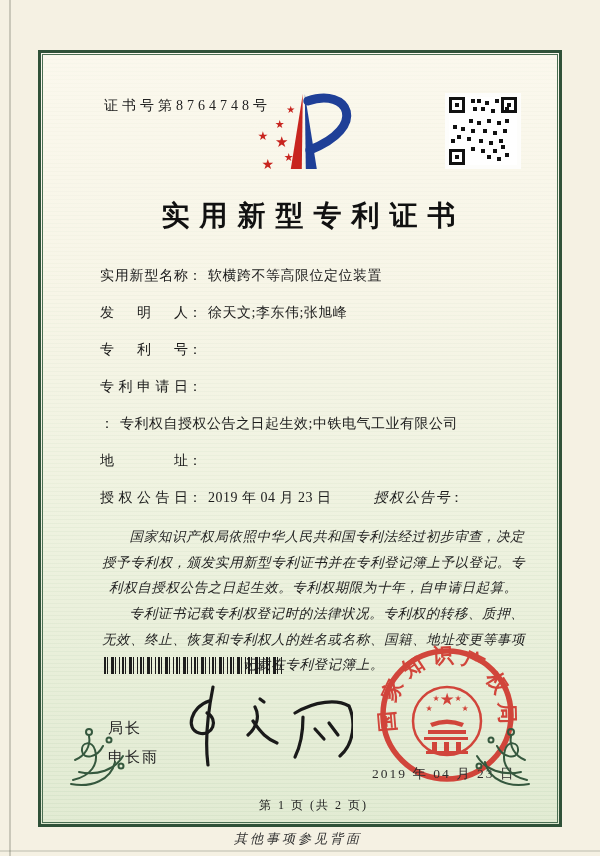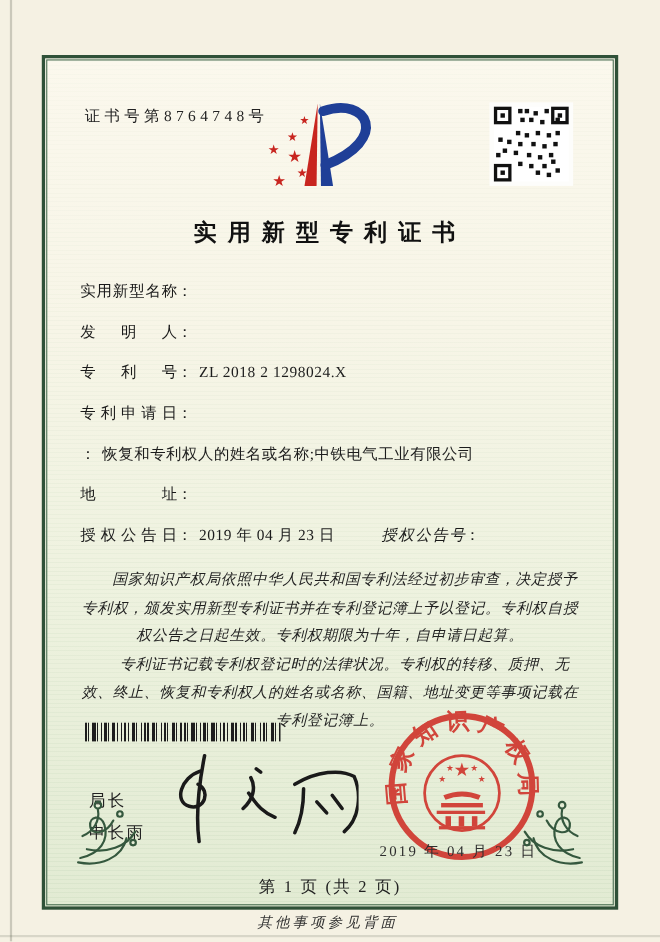--- a/index.html
+++ b/index.html
@@ -20,41 +20,41 @@
   .frame::before{
     content:"";position:absolute;inset:1px;border:1px solid #4a6e52;pointer-events:none;
   }
   .frame::after{ 
     content:"";position:absolute;inset:0;pointer-events:none;
     background:repeating-linear-gradient(0deg,rgba(125,165,125,.16) 0 1px,rgba(0,0,0,0) 1px 4px);
     opacity:.55;
     -webkit-mask-image:linear-gradient(180deg,rgba(0,0,0,.25),rgba(0,0,0,1));
             mask-image:linear-gradient(180deg,rgba(0,0,0,.25),rgba(0,0,0,1));
   }
-  .inner{position:absolute;inset:0;padding:0 32px;z-index:2;}
+  .inner{position:absolute;inset:0;padding:0 32px;z-index:2;margin-left:27px;}
 
   
   .header{position:relative;height:128px;}
   .cert-no{position:absolute;left:4px;top:44px;font-size:14px;letter-spacing:4px;color:#222;}
   .logo{position:absolute;left:50%;top:34px;transform:translateX(-56%);width:120px;height:92px;}
   .qr{position:absolute;right:6px;top:40px;width:76px;height:76px;background:#fdfdfb;padding:4px;box-sizing:border-box;}
   .qr-grid{position:relative;width:100%;height:100%;background:#fff;}
   .finder{position:absolute;width:16px;height:16px;border:3px solid #111;box-sizing:border-box;}
   .finder::after{content:"";position:absolute;left:3px;top:3px;width:4px;height:4px;background:#111;}
   .f-tl{left:0;top:0}.f-tr{right:0;top:0}.f-bl{left:0;bottom:0}
   .qr-noise{position:absolute;left:22px;top:2px;width:4px;height:4px;background:#111;
     box-shadow:6px 0 #111,14px 2px #111,24px 0 #111,2px 8px #111,10px 8px #111,20px 10px #111,
     -2px 20px #111,6px 22px #111,16px 20px #111,26px 22px #111,34px 20px #111,
     -18px 26px #111,-10px 28px #111,0 30px #111,12px 30px #111,22px 32px #111,32px 30px #111,
     -14px 36px #111,-4px 38px #111,8px 40px #111,18px 42px #111,28px 40px #111,
     0 48px #111,10px 50px #111,22px 50px #111,30px 46px #111,16px 56px #111,26px 58px #111,34px 54px #111,
     34px 8px #111,-20px 40px #111;}
 
   
-  .title{margin-top:16px;text-align:center;font-size:21px;font-weight:700;letter-spacing:10px;color:#111;}
+  .title{margin-top:16px;text-align:center;font-size:28px;font-weight:700;letter-spacing:10px;color:#111;}
 
   
   .fields{margin-top:30px;font-size:14px;}
   .field{display:flex;margin-bottom:16px;line-height:21px;}
   .flabel{display:inline-block;width:88px;text-align:justify;text-align-last:justify;flex:none;color:#1a1a1a;}
   .fcolon{flex:none;margin-right:6px;}
   .fvalue{letter-spacing:.5px;}
   .grant-row{display:flex;align-items:center;}
   .grant-no{display:flex;margin-left:42px;}
   .grant-no .flabel{width:76px;font-style:italic;}
@@ -65,21 +65,21 @@
 
   
   .bottom{position:absolute;left:0;right:0;bottom:0;height:243px;}
   .barcode{position:absolute;left:36px;top:76px;width:178px;height:17px;
     background:repeating-linear-gradient(90deg,#1d1d1d 0 2px,transparent 2px 3px,#1d1d1d 3px 4px,transparent 4px 7px,#1d1d1d 7px 10px,transparent 10px 11px,#1d1d1d 11px 12px,transparent 12px 15px,#1d1d1d 15px 16px,transparent 16px 18px);}
   .signer{position:absolute;left:40px;top:138px;font-size:15px;font-family:"Liberation Sans","DejaVu Sans",sans-serif;color:#222;}
   .signer div{margin-bottom:10px;letter-spacing:2px;}
   .signature{position:absolute;left:95px;top:96px;width:190px;height:100px;}
   .seal{position:absolute;left:308px;top:58px;width:142px;height:150px;opacity:.92;}
   .seal-date{position:absolute;left:304px;top:184px;font-size:13.5px;letter-spacing:2px;color:#2e2e2e;z-index:1;}
-  .page-num{position:absolute;left:0;right:0;top:216px;text-align:center;font-size:15px;letter-spacing:2px;color:#222;}
+  .page-num{position:absolute;left:0;right:0;top:216px;text-align:center;font-size:12px;letter-spacing:2px;color:#222;}
 
   .corner{position:absolute;z-index:3;}
   .c-bl{left:26px;bottom:36px;}
   .c-br{right:26px;bottom:36px;transform:scaleX(-1);}
 
   .back-note{position:absolute;left:0;right:4px;top:830px;text-align:center;font-size:13px;font-style:italic;letter-spacing:3px;color:#333;}
 </style>
 </head>
 <body>
 
@@ -113,37 +113,38 @@
         </div>
       </div>
     </div>
 
     <div class="title">实用新型专利证书</div>
 
     <div class="fields">
       <div class="field">
         <span class="flabel">实用新型名称</span>
           <span class="fcolon">：</span>
+        <span class="fvalue">软横跨不等高限位定位装置</span>
       </div>
       <div class="field">
         <span class="flabel">发明人</span>
           <span class="fcolon">：</span>
+        <span class="fvalue">徐天文;李东伟;张旭峰</span>
       </div>
       <div class="field">
         <span class="flabel">专利号</span>
           <span class="fcolon">：</span>
-        <span class="fvalue">ZL 2018 2 1298024.X</span>
       </div>
       <div class="field">
         <span class="flabel">专利申请日</span>
           <span class="fcolon">：</span>
       </div>
       <div class="field">
           <span class="fcolon">：</span>
-        <span class="fvalue">恢复和专利权人的姓名或名称;中铁电气工业有限公司</span>
+        <span class="fvalue">专利权自授权公告之日起生效;中铁电气工业有限公司</span>
       </div>
       <div class="field">
         <span class="flabel">地址</span>
           <span class="fcolon">：</span>
       </div>
       <div class="field grant-row">
         <span class="flabel">授权公告日</span>
           <span class="fcolon">：</span>
         <span class="fvalue">2019 年 04 月 23 日</span>
         <span class="grant-no">

